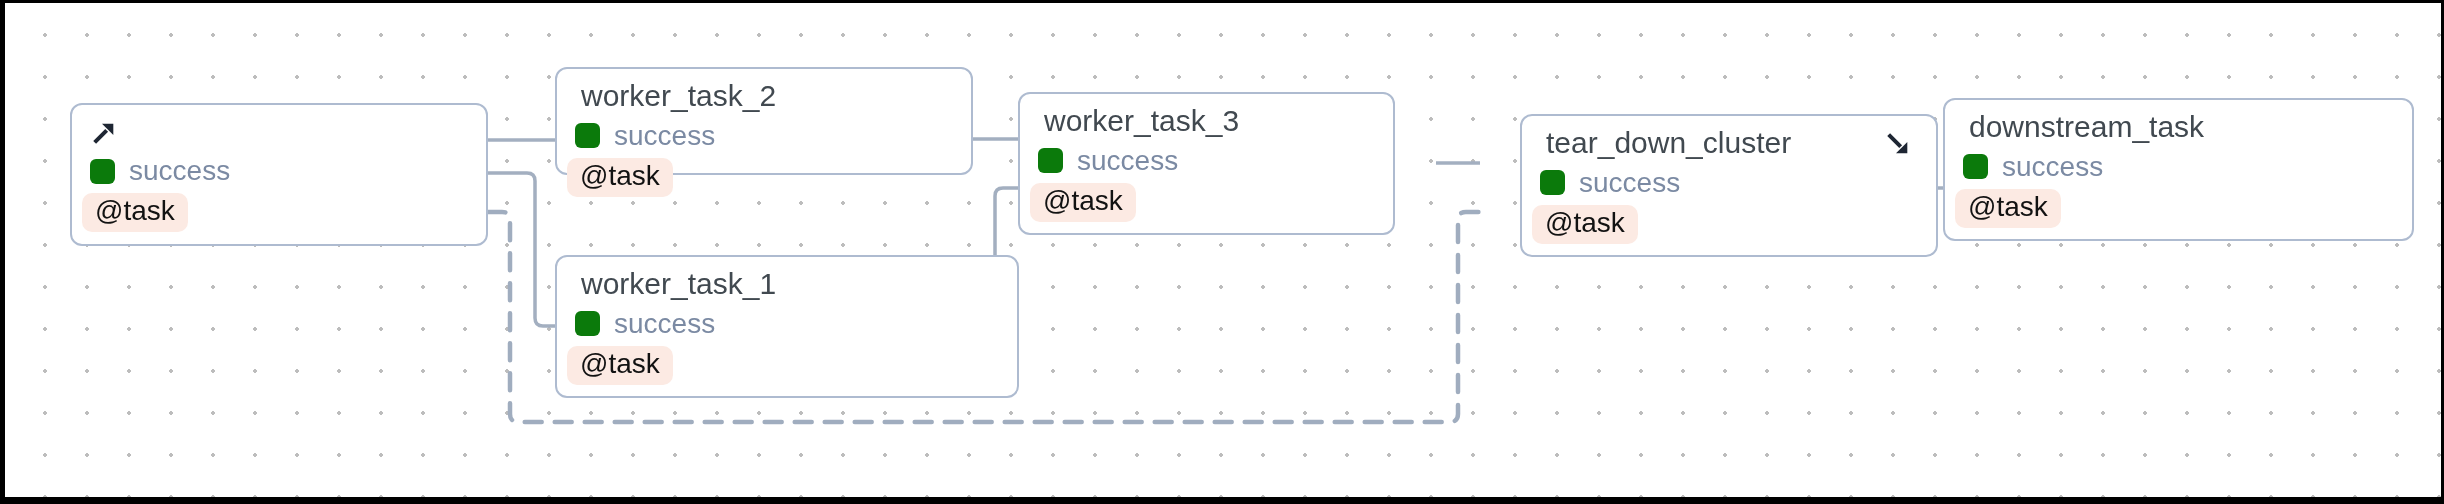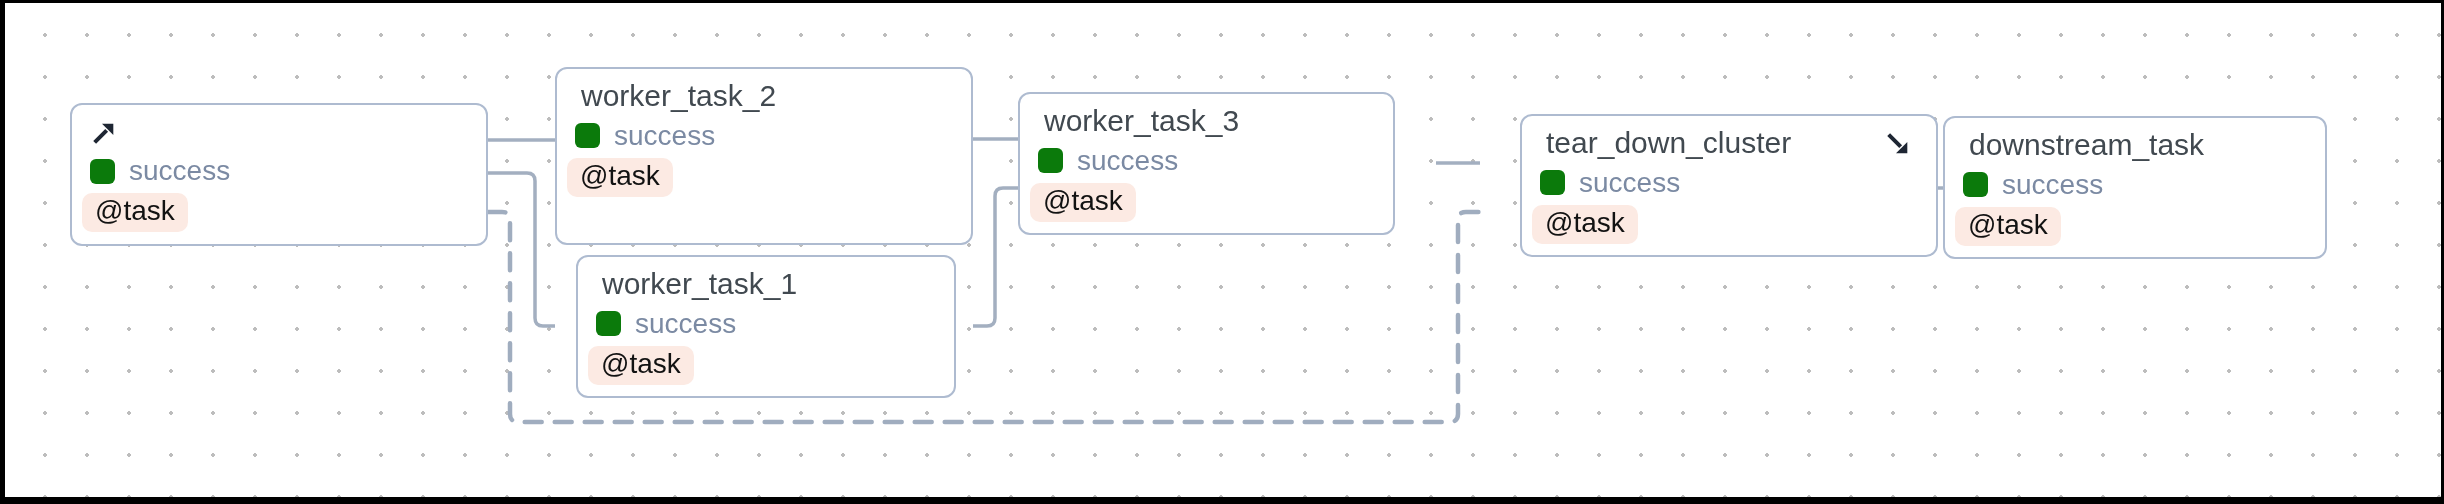--- a/index.html
+++ b/index.html
@@ -30,25 +30,25 @@
   .edge-dashed{fill:none;stroke:#a0adbf;stroke-width:4.5;stroke-linejoin:round;
     stroke-linecap:round;stroke-dasharray:17 13;}
   
   .node{
     position:absolute;box-sizing:border-box;z-index:2;
     background:#ffffff;
     border:2px solid #aebbd0;border-radius:12px;
     padding:10px 14px 0 16px;
   }
   .n0{left:70px;top:103px;width:418px;height:143px;}
-  .n1{left:555px;top:67px;width:418px;height:178px;}
-  .n2{left:576px;top:255px;width:380px;height:143px;}
+  .n1{left:555px;top:67px;width:418px;height:108px;}
+  .n2{left:555px;top:255px;width:464px;height:143px;}
   .n3{left:1018px;top:92px;width:377px;height:143px;}
   .n4{left:1480px;top:114px;width:418px;height:143px;margin-left:40px;}
-  .n5{left:1943px;top:116px;width:384px;height:143px;}
+  .n5{left:1943px;top:98px;width:471px;height:143px;}
   .title-row{display:flex;justify-content:space-between;align-items:flex-start;}
   .node-title{
     margin-left:8px;font-size:30px;line-height:1.15;color:#414950;white-space:nowrap;
   }
   .arrow-icon{width:32px;height:32px;margin:2px 8px 0 0;flex:none;}
   .status-row{display:flex;align-items:center;margin-top:6px;}
   .status-square{width:25px;height:25px;border-radius:6px;background:#0b7a0b;
     margin-left:2px;margin-right:14px;flex:none;}
   .status-text{font-size:28px;color:#7b8aa3;}
   .task-badge{

